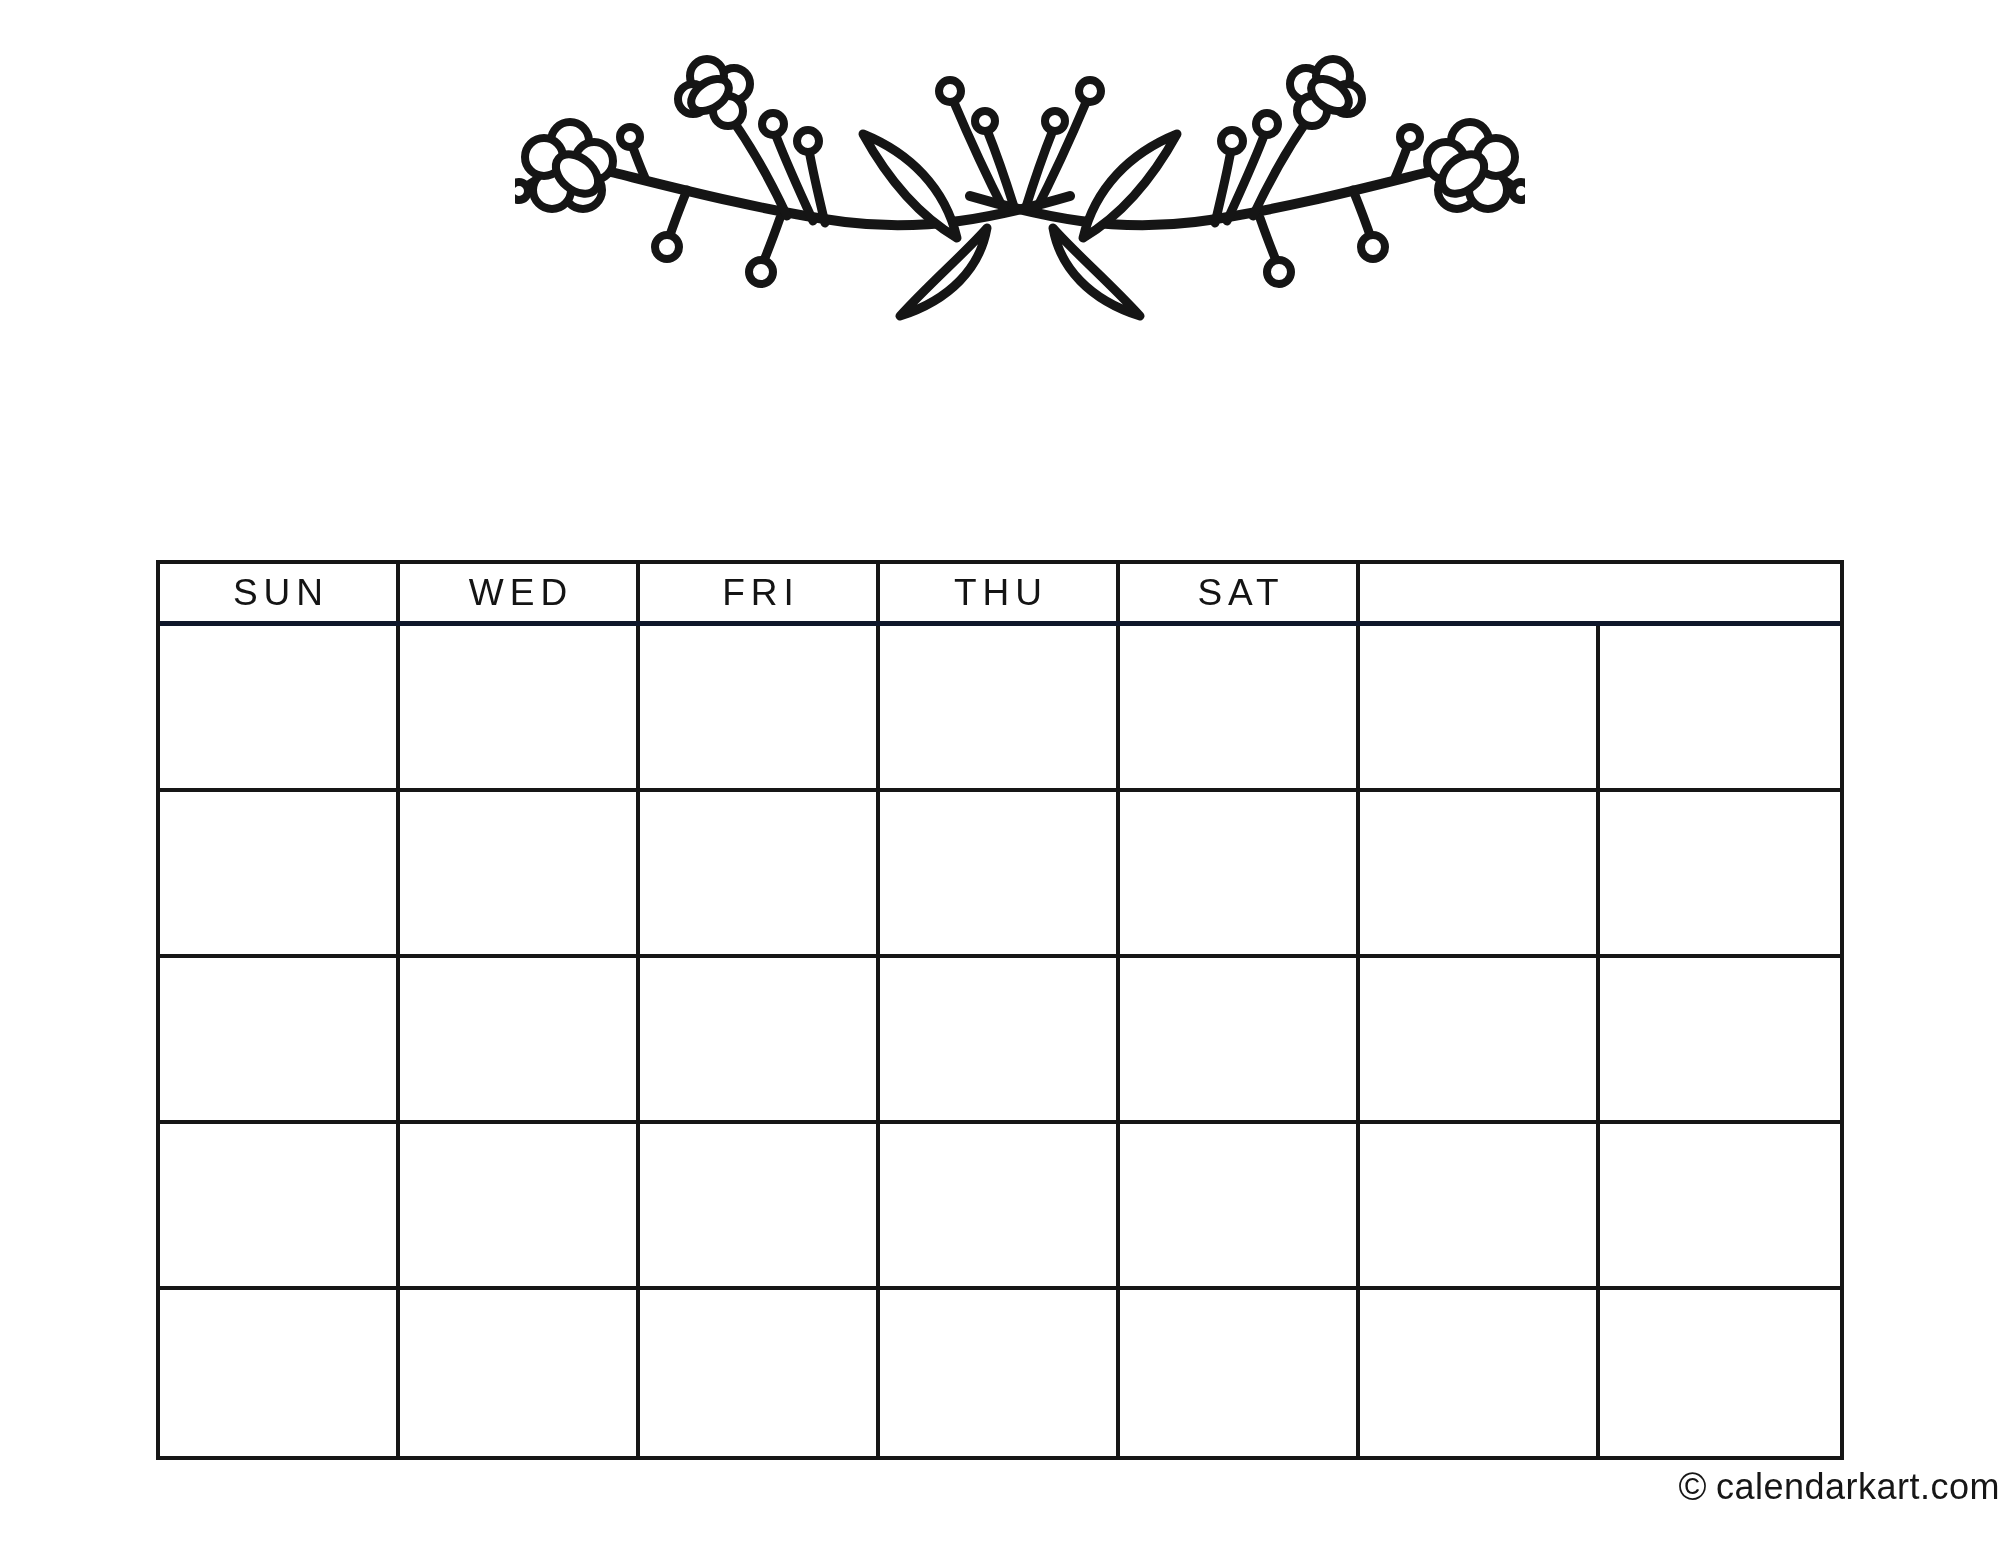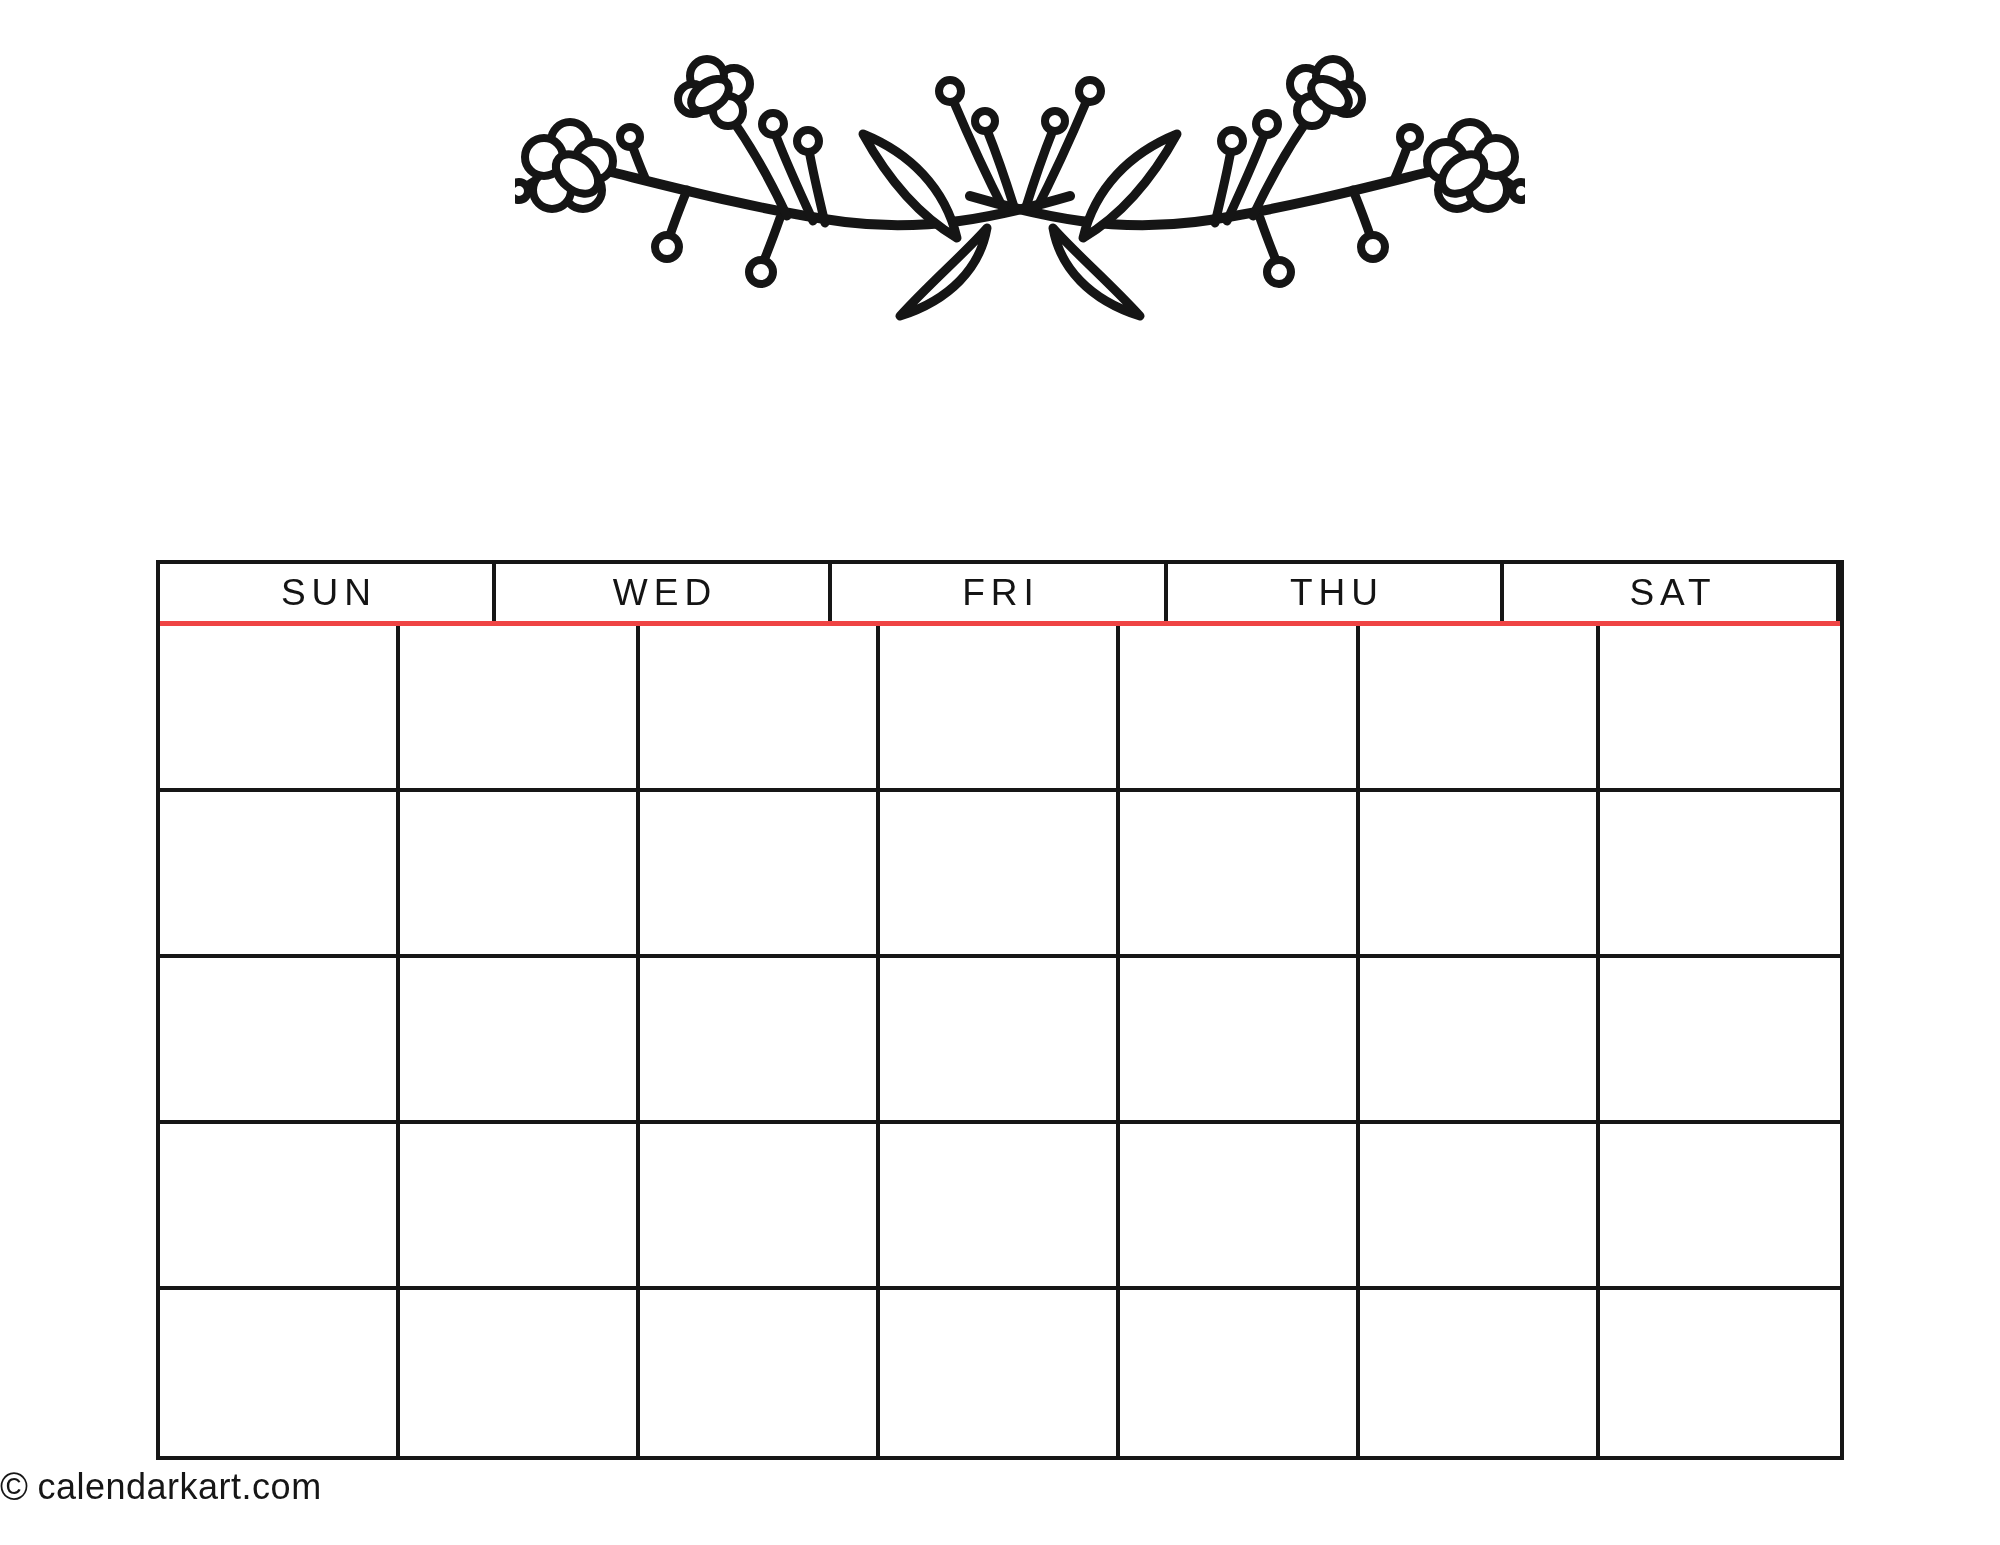--- a/index.html
+++ b/index.html
@@ -13,39 +13,39 @@
 
   
   .ornament{position:absolute;left:515px;top:38px;width:1010px;height:300px;}
 
   
   .cal{
     position:absolute;left:156px;top:560px;width:1688px;
     border:4px solid #161616;background:#ffffff;
   }
   .cal-header{
-    display:grid;grid-template-columns:repeat(5,1fr);
-    border-bottom:5px solid #ef4444;
+    display:grid;grid-template-columns:repeat(7,1fr);
+    border-bottom:5px solid #0f172a;
   }
   .hcell{
     height:57px;border-right:4px solid #161616;
     display:flex;align-items:center;justify-content:center;
     font-size:37px;letter-spacing:6px;text-indent:6px;
     color:#141414;font-weight:400;
   }
   .hcell:nth-child(7){border-right:none;padding-left:37px;}
   .cal-grid{display:grid;grid-template-columns:repeat(7,1fr);grid-auto-rows:166px;}
   .cell{border-right:4px solid #161616;border-bottom:4px solid #161616;background:#ffffff;}
   .cell:nth-child(7n){border-right:none;}
   .cell:nth-last-child(-n+7){border-bottom:none;}
 
   
   .footer{
     position:absolute;left:0;top:1466px;width:100%;
-    text-align:left;font-size:36px;color:#161616;letter-spacing:0.5px;
+    text-align:right;font-size:36px;color:#161616;letter-spacing:0.5px;
   }
   .footer .copy{margin-right:9px;font-size:38px;vertical-align:-1px;}
 </style>
 </head>
 <body>
 
 <svg class="ornament" viewBox="0 0 1010 300" xmlns="http://www.w3.org/2000/svg" aria-hidden="true">
   <defs>
     <g id="branch">
 

